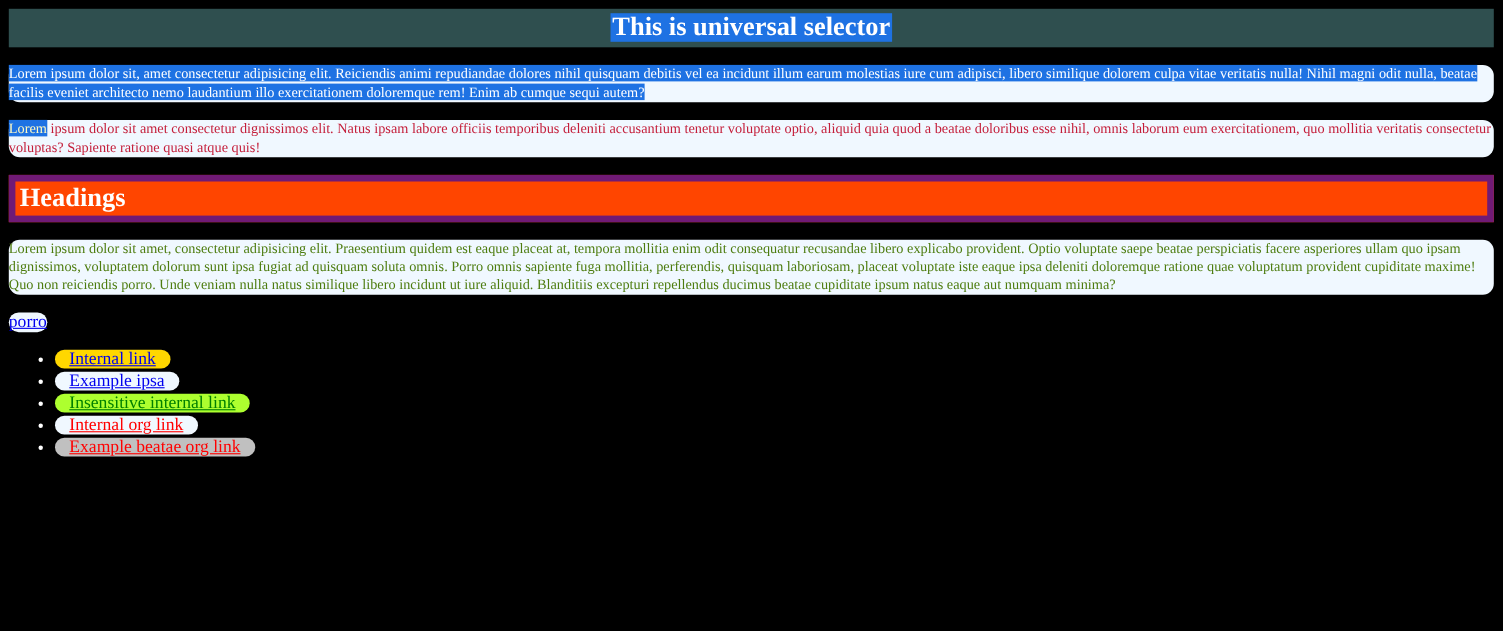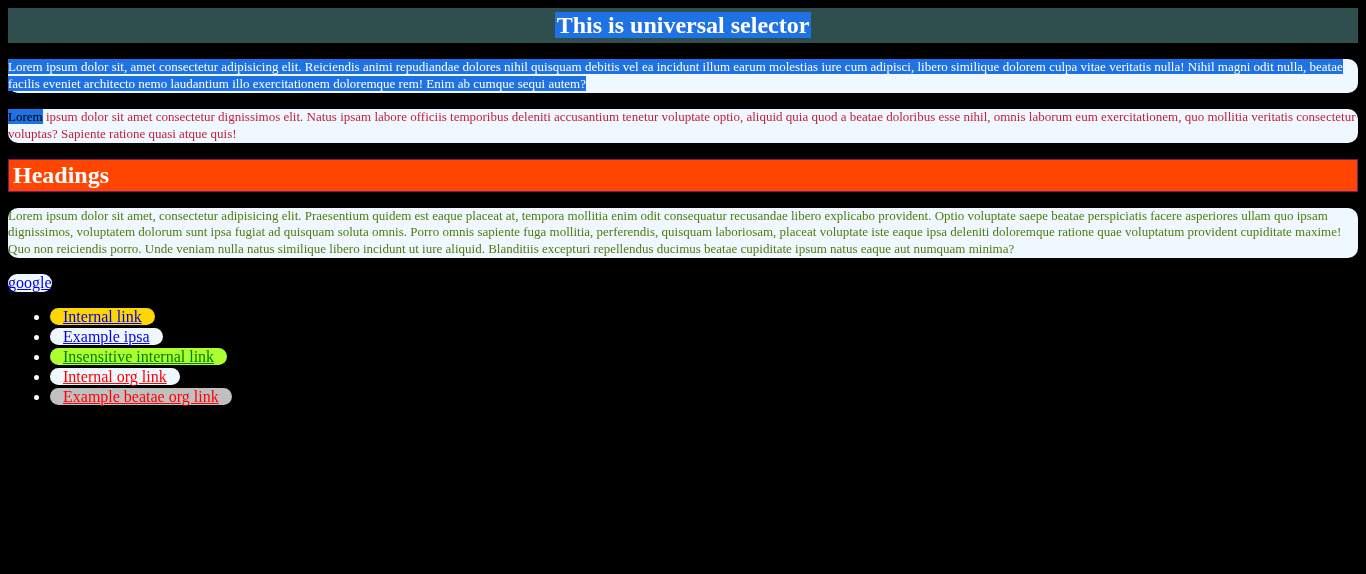--- a/index.html
+++ b/index.html
@@ -35,25 +35,25 @@
       color: #ffffff;
     }
     .para.first .hl {
       background-color: #1e72e3;
     }
     .para.second {
       color: #c41e3a;
     }
     .para.second .hl {
       background-color: #1e72e3;
-      color: #000000;
+      color: #fef9c3;
     }
     .h2-banner {
       background-color: #ff4500;
-      border: 1px solid #701a75;
+      border: 6px solid #701a75;
       color: #ffffff;
       font-size: 24px;
       font-weight: bold;
       padding: 2px 4px;
       margin-bottom: 16px;
     }
     .para.third {
       color: #4d7c0f;
     }
     .google-link {
@@ -112,21 +112,21 @@
 </div>
 
 <p class="para first"><span class="hl">Lorem ipsum dolor sit, amet consectetur adipisicing elit. Reiciendis animi repudiandae dolores nihil quisquam debitis vel ea incidunt illum earum molestias iure cum adipisci, libero similique dolorem culpa vitae veritatis nulla! Nihil magni odit nulla, beatae facilis eveniet architecto nemo laudantium illo exercitationem doloremque rem! Enim ab cumque sequi autem?</span></p>
 
 <p class="para second"><span class="hl">Lorem</span><span> ipsum dolor sit amet consectetur dignissimos elit. Natus ipsam labore officiis temporibus deleniti accusantium tenetur voluptate optio, aliquid quia quod a beatae doloribus esse nihil, omnis laborum eum exercitationem, quo mollitia veritatis consectetur voluptas? Sapiente ratione quasi atque quis!</span></p>
 
 <h2 class="h2-banner">Headings</h2>
 
 <p class="para third">Lorem ipsum dolor sit amet, consectetur adipisicing elit. Praesentium quidem est eaque placeat at, tempora mollitia enim odit consequatur recusandae libero explicabo provident. Optio voluptate saepe beatae perspiciatis facere asperiores ullam quo ipsam dignissimos, voluptatem dolorum sunt ipsa fugiat ad quisquam soluta omnis. Porro omnis sapiente fuga mollitia, perferendis, quisquam laboriosam, placeat voluptate iste eaque ipsa deleniti doloremque ratione quae voluptatum provident cupiditate maxime! Quo non reiciendis porro. Unde veniam nulla natus similique libero incidunt ut iure aliquid. Blanditiis excepturi repellendus ducimus beatae cupiditate ipsum natus eaque aut numquam minima?</p>
 
-<a class="google-link">google</a>
+<a class="google-link">porro</a>
 
 <ul>
   <li><a class="link-pill link-yellow-blue">Internal link</a></li>
   <li><a class="link-pill link-alice-blue">Example ipsa</a></li>
   <li><a class="link-pill link-green-green">Insensitive internal link</a></li>
   <li><a class="link-pill link-alice-red">Internal org link</a></li>
   <li><a class="link-pill link-silver-red">Example beatae org link</a></li>
 </ul>
 
 

